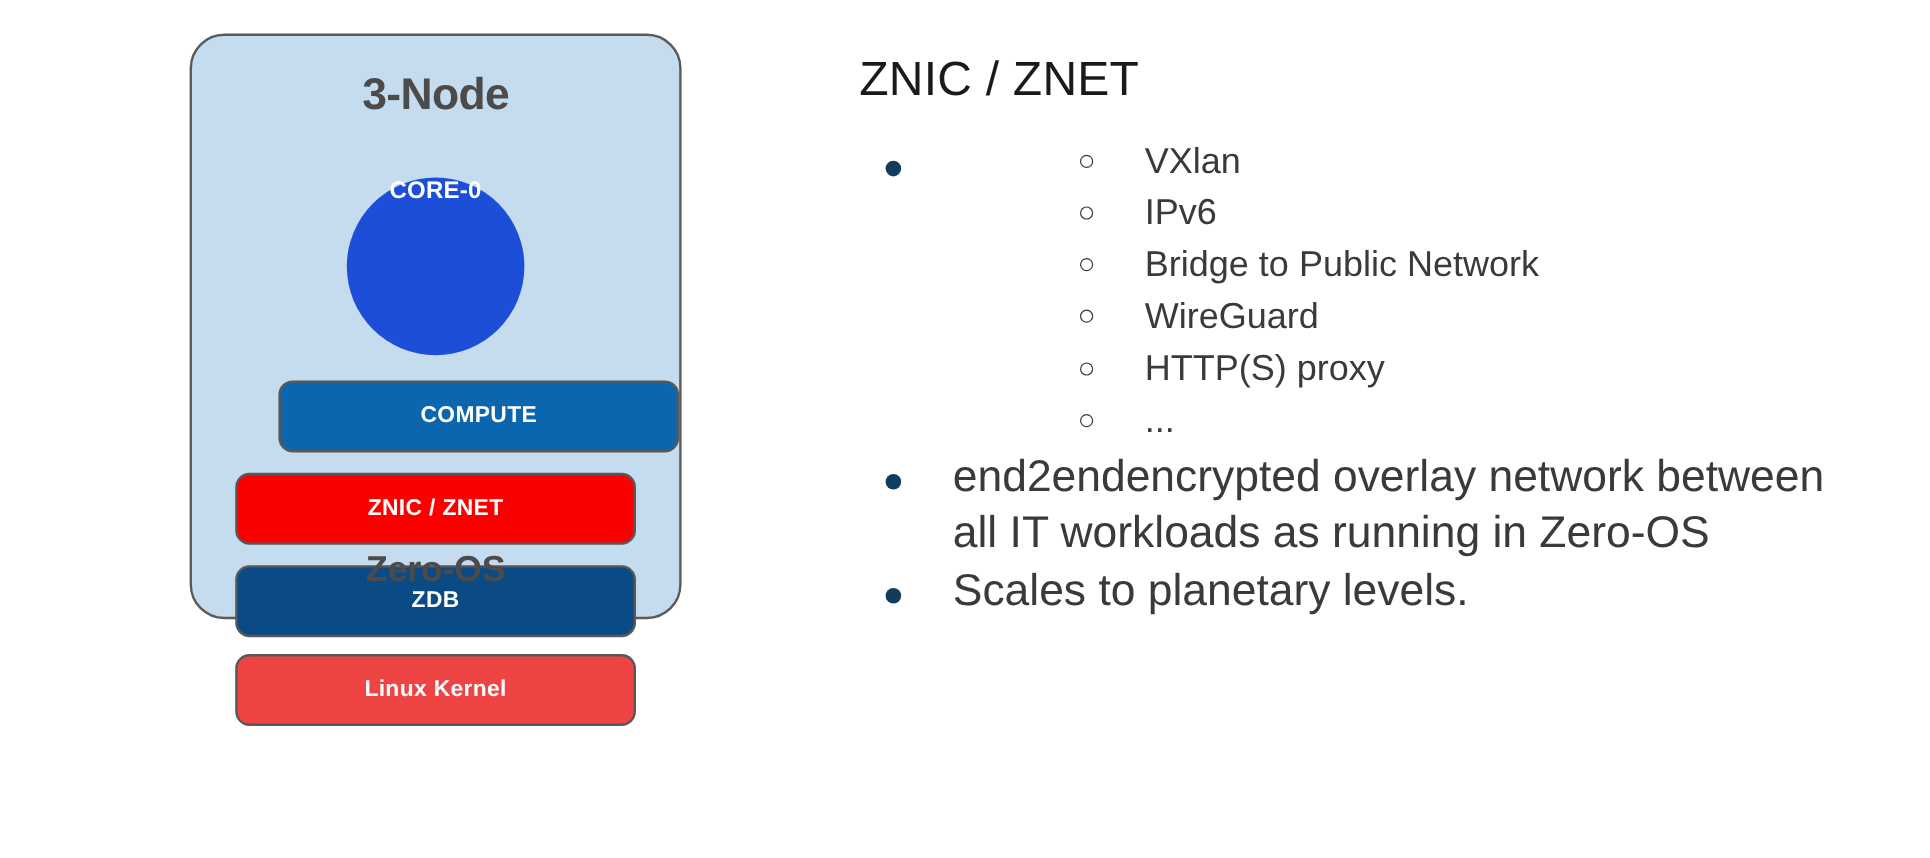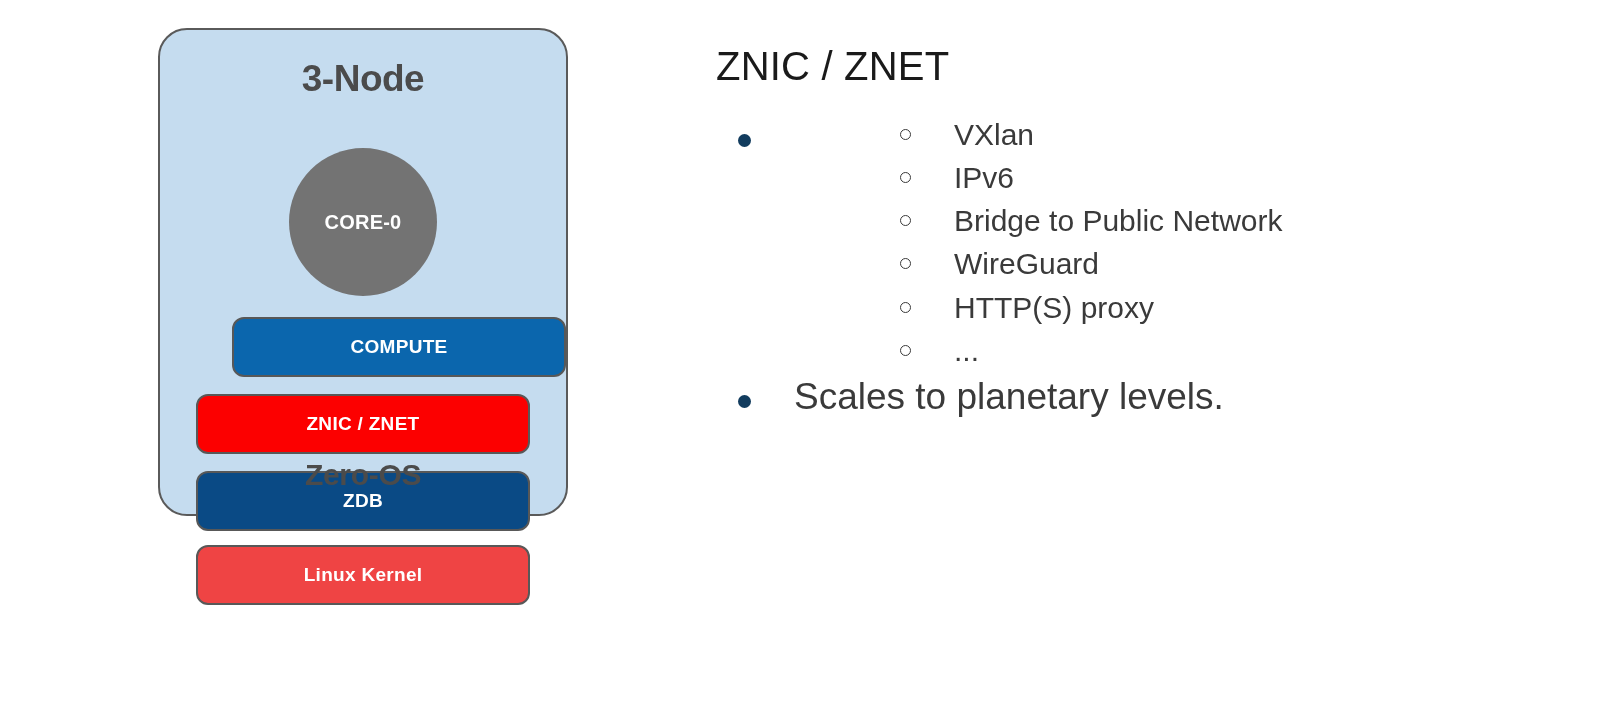--- a/index.html
+++ b/index.html
@@ -43,23 +43,23 @@
   }
 
   #core-circle {
     position: absolute;
     left: 50%;
     transform: translateX(-50%);
     top: 118px;
     width: 148px;
     height: 148px;
     border-radius: 50%;
-    background: #737373;
+    background: #1d4ed8;
     display: flex;
-    align-items: center;
+    align-items: flex-start;
     justify-content: center;
     color: #ffffff;
     font-size: 20px;
     font-weight: bold;
     letter-spacing: 0.2px;
   }
 
   .layer-box {
     position: absolute;
     left: 36px;
@@ -228,20 +228,24 @@
           <span class="marker-l2"></span>
           <span class="bullet-text">HTTP(S) proxy</span>
         </li>
         <li class="bullet-l2">
           <span class="marker-l2"></span>
           <span class="bullet-text">...</span>
         </li>
       </ul>
     </li>
 
+    <li class="bullet-l1">
+      <span class="marker-l1"></span>
+      <span class="bullet-text">end2endencrypted overlay network between all IT workloads as running in Zero-OS</span>
+    </li>
 
     <li class="bullet-l1">
       <span class="marker-l1"></span>
       <span class="bullet-text">Scales to planetary levels.</span>
     </li>
 
   </ul>
 </div>
 
 </body></html>

